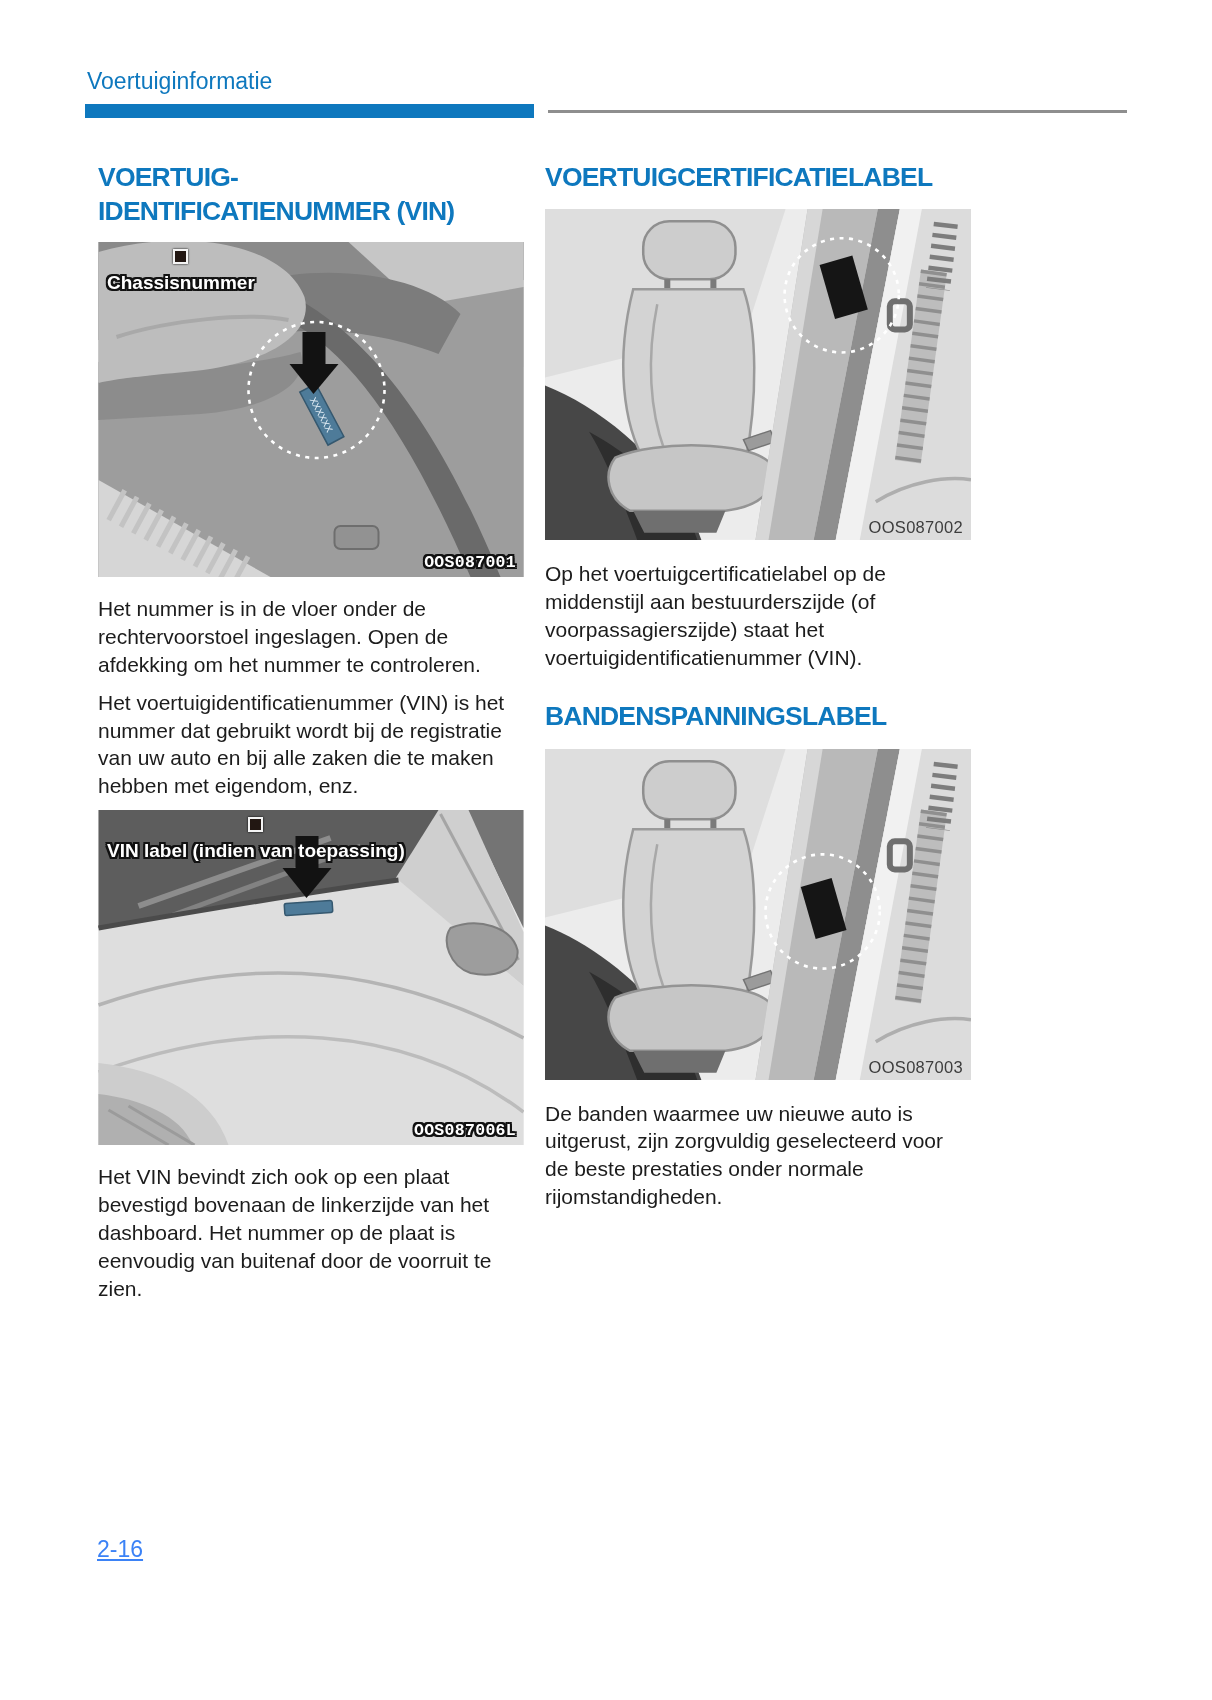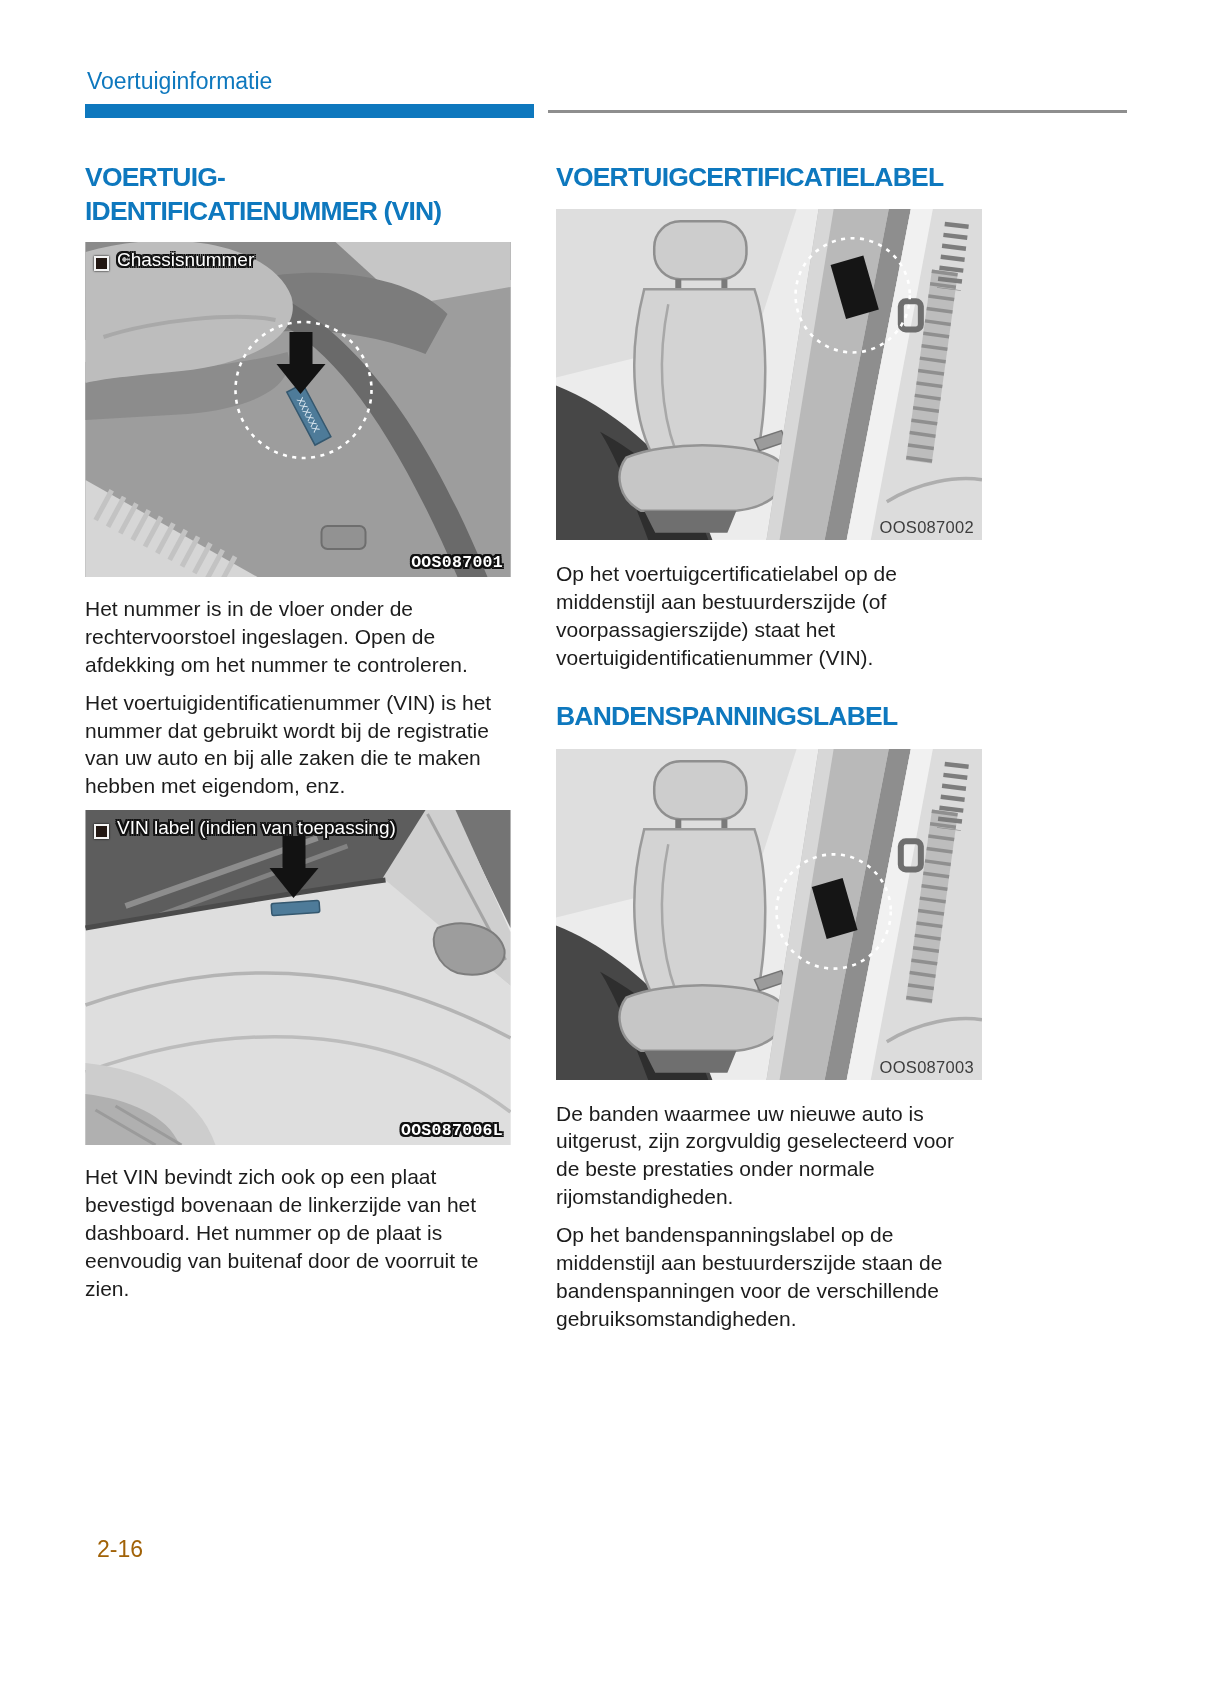--- a/index.html
+++ b/index.html
@@ -9,44 +9,44 @@
   .page{ position:relative; width:1192px; height:1700px; background:#fff; overflow:hidden; }
 
   
   .header{ position:absolute; left:85px; top:68px; width:1042px; }
   .header-title{ color:var(--accent-blue); font-size:23px; font-weight:500; margin:0 0 9px 2px; }
   .header-rule{ display:flex; align-items:center; }
   .header-bar{ width:449px; height:14px; background:var(--accent-blue); }
   .header-line{ flex:1; height:3px; background:#8e8e8e; margin-left:14px; }
 
   
-  .content{ position:absolute; left:85px; top:160px; width:897px; display:flex; gap:45px; }
+  .content{ position:absolute; left:98px; top:160px; width:897px; display:flex; gap:21px; }
   .col{ width:426px; }
 
   .section-title{ color:var(--accent-blue); font-size:26.5px; line-height:1.3; font-weight:bold;
                   letter-spacing:-0.8px; margin:0 0 13px; white-space:nowrap; }
   .tire-section{ margin-top:27px; }
 
   p.body-text{ font-size:21px; line-height:1.33; margin:0 0 10px; }
 
   
   .figure{ position:relative; width:426px; margin:0 0 18px; }
   .figure svg{ display:block; width:426px; height:335px; }
-  .fig-caption{ position:absolute; top:7px; left:9px; display:flex; align-items:flex-end; gap:8px;
-                font-size:19px; font-weight:normal; color:#fff; white-space:nowrap;
-                text-shadow:-2px -2px 0 #111,2px -2px 0 #111,-2px 2px 0 #111,2px 2px 0 #111,0 2px 0 #111,0 -2px 0 #111,2px 0 0 #111,-2px 0 0 #111; }
+  .fig-caption{ position:absolute; top:7px; left:9px; display:flex; align-items:center; gap:8px;
+                font-size:19px; font-weight:bold; color:#fff; white-space:nowrap;
+                text-shadow:-2px -2px 0 #111,2px -2px 0 #111,-2px 2px 0 #111,2px 2px 0 #111,0 2px 0 #111,0 -2px 0 #111,2px 0 0 #111,-2px 0 0 #111;flex-direction:column; }
   .caption-square{ width:15px; height:15px; background:#221712; border:2px solid #f4f4f4;
                    box-shadow:0 0 2px #000; flex:0 0 auto; }
   .fig-code{ position:absolute; bottom:5px; right:8px; font-size:16.5px; letter-spacing:.3px; }
   .fig-code.outlined{ color:#fff; font-weight:bold;
                 text-shadow:-2px -2px 0 #111,2px -2px 0 #111,-2px 2px 0 #111,2px 2px 0 #111,0 2px 0 #111,0 -2px 0 #111,2px 0 0 #111,-2px 0 0 #111;font-family:Liberation Mono, monospace; }
   .fig-code.plain{ color:#3d3d3d; }
 
   
-  .footer-page{ position:absolute; left:97px; top:1536px; font-size:23px; color:#a16207; }
+  .footer-page{ position:absolute; left:97px; top:1536px; font-size:23px; color:#3b82f6;text-decoration:underline; }
 </style>
 </head>
 <body>
 
 <div class="page">
 
   <div class="header">
     <div class="header-title">Voertuiginformatie</div>
     <div class="header-rule">
       <div class="header-bar"></div>
@@ -190,19 +190,18 @@
             <path d="M400,14 L392,80" stroke="#7d7d7d" stroke-width="24" stroke-dasharray="4.5 6.5"></path>
             <rect x="344" y="92" width="20" height="28" rx="5" fill="none" stroke="#6f6f6f" stroke-width="6"></rect>
             <path d="M330,292 C362,272 400,266 425,270" stroke="#aeaeae" stroke-width="3.5" fill="none"></path>
             <rect x="262" y="132" width="32" height="54" fill="#151515" transform="rotate(-16 278 159)"></rect>
             <circle cx="277" cy="162" r="57" fill="none" stroke="#ffffff" stroke-width="2.6" stroke-dasharray="4 5.5"></circle>
           </svg>
           <div class="fig-code plain">OOS087003</div>
         </div>
 
         <p class="body-text">De banden waarmee uw nieuwe auto is uitgerust, zijn zorgvuldig geselecteerd voor de beste prestaties onder normale rijomstandigheden.</p>
-        <p class="body-text">Op het bandenspanningslabel op de middenstijl aan bestuurderszijde staan de bandenspanningen voor de verschillende gebruiksomstandigheden.</p>
       </div>
     </div>
   </div>
 
   <div class="footer-page">2-16</div>
 </div>
 
 </body></html>

